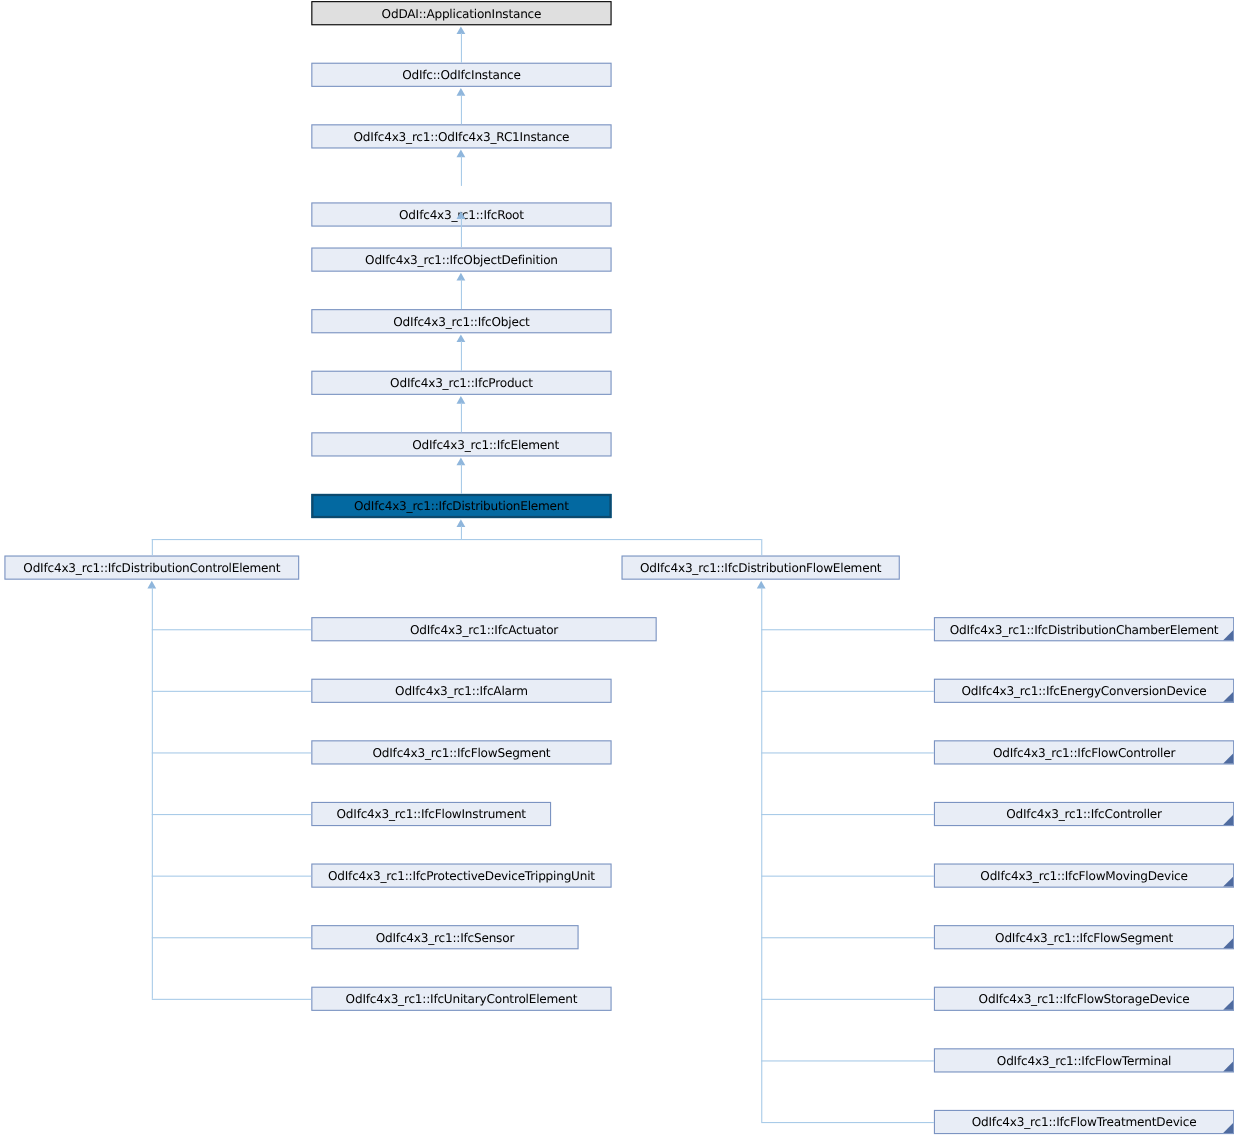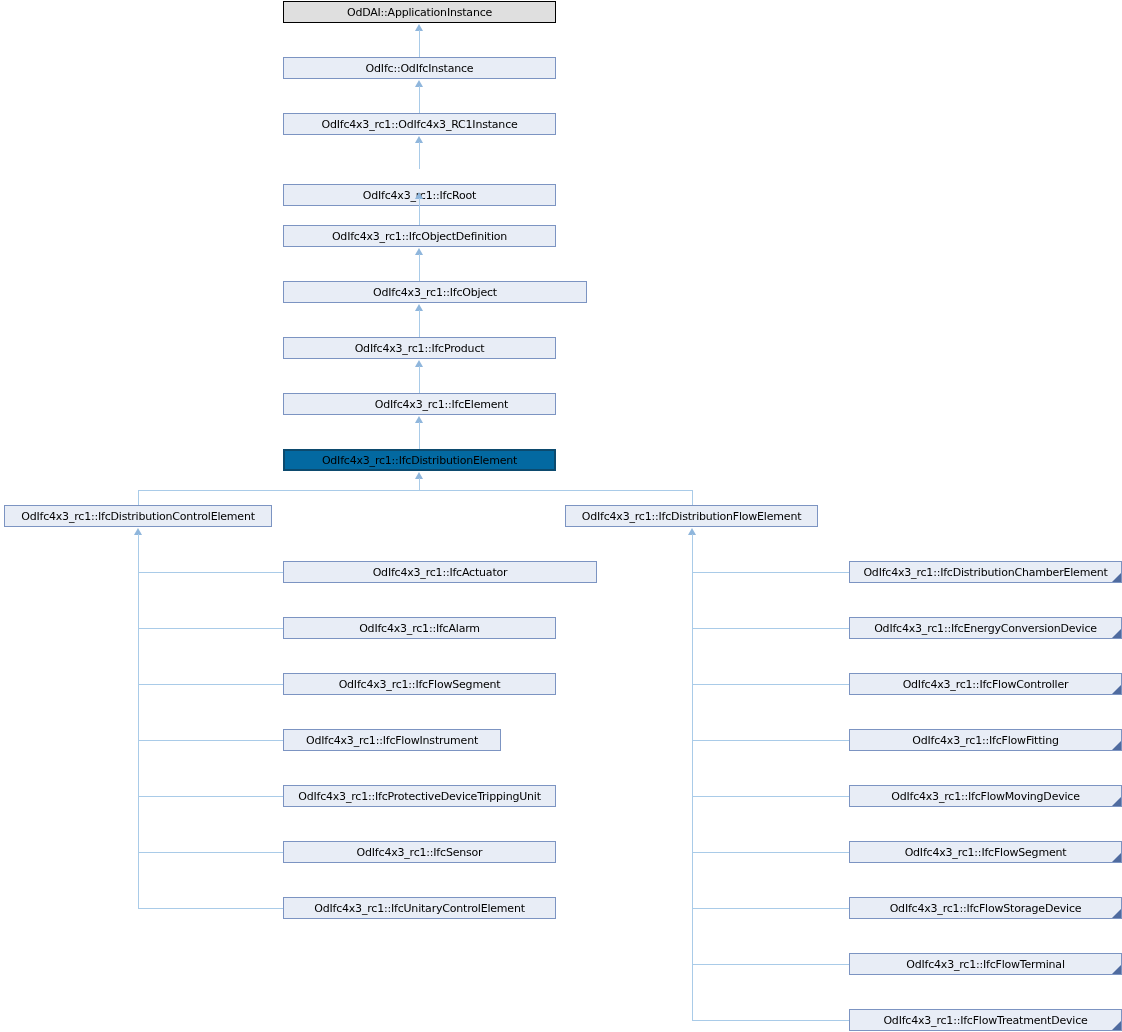--- a/index.html
+++ b/index.html
@@ -23,50 +23,50 @@
 </head>
 <body>
 
 <div id="canvas">
 
   <div class="node root" style="left:283px;top:1px;width:273px;">OdDAI::ApplicationInstance</div>
   <div class="node" style="left:283px;top:57px;width:273px;">OdIfc::OdIfcInstance</div>
   <div class="node" style="left:283px;top:113px;width:273px;">OdIfc4x3_rc1::OdIfc4x3_RC1Instance</div>
   <div class="node" style="left:283px;top:184px;width:273px;">OdIfc4x3_rc1::IfcRoot</div>
   <div class="node" style="left:283px;top:225px;width:273px;">OdIfc4x3_rc1::IfcObjectDefinition</div>
-  <div class="node" style="left:283px;top:281px;width:304px;">OdIfc4x3_rc1::IfcObject</div>
+  <div class="node" style="left:283px;top:281px;width:273px;">OdIfc4x3_rc1::IfcObject</div>
   <div class="node" style="left:283px;top:337px;width:273px;">OdIfc4x3_rc1::IfcProduct</div>
   <div class="node" style="left:283px;top:393px;width:273px;padding-left:44px;">OdIfc4x3_rc1::IfcElement</div>
   <div class="node current" style="left:283px;top:449px;width:273px;">OdIfc4x3_rc1::IfcDistributionElement</div>
 
   <div class="node" style="left:4px;top:505px;width:268px;">OdIfc4x3_rc1::IfcDistributionControlElement</div>
   <div class="node" style="left:565px;top:505px;width:253px;">OdIfc4x3_rc1::IfcDistributionFlowElement</div>
 
   <div class="node" style="left:283px;top:561px;width:314px;">OdIfc4x3_rc1::IfcActuator</div>
   <div class="node" style="left:283px;top:617px;width:273px;">OdIfc4x3_rc1::IfcAlarm</div>
   <div class="node" style="left:283px;top:673px;width:273px;">OdIfc4x3_rc1::IfcFlowSegment</div>
   <div class="node" style="left:283px;top:729px;width:218px;">OdIfc4x3_rc1::IfcFlowInstrument</div>
   <div class="node" style="left:283px;top:785px;width:273px;">OdIfc4x3_rc1::IfcProtectiveDeviceTrippingUnit</div>
-  <div class="node" style="left:283px;top:841px;width:273px;">OdIfc4x3_rc1::IfcSensor</div>
+  <div class="node" style="left:283px;top:841px;width:243px;">OdIfc4x3_rc1::IfcSensor</div>
   <div class="node" style="left:283px;top:897px;width:273px;">OdIfc4x3_rc1::IfcUnitaryControlElement</div>
 
   <div class="node" style="left:849px;top:561px;width:273px;">
       <span>OdIfc4x3_rc1::IfcDistributionChamberElement</span>
       <span class="submarker"></span>
     </div>
   <div class="node" style="left:849px;top:617px;width:273px;">
       <span>OdIfc4x3_rc1::IfcEnergyConversionDevice</span>
       <span class="submarker"></span>
     </div>
   <div class="node" style="left:849px;top:673px;width:273px;">
       <span>OdIfc4x3_rc1::IfcFlowController</span>
       <span class="submarker"></span>
     </div>
   <div class="node" style="left:849px;top:729px;width:273px;">
-      <span>OdIfc4x3_rc1::IfcFlowFitting</span>
+      <span>OdIfc4x3_rc1::IfcController</span>
       <span class="submarker"></span>
     </div>
   <div class="node" style="left:849px;top:785px;width:273px;">
       <span>OdIfc4x3_rc1::IfcFlowMovingDevice</span>
       <span class="submarker"></span>
     </div>
   <div class="node" style="left:849px;top:841px;width:273px;">
       <span>OdIfc4x3_rc1::IfcFlowSegment</span>
       <span class="submarker"></span>
     </div>

